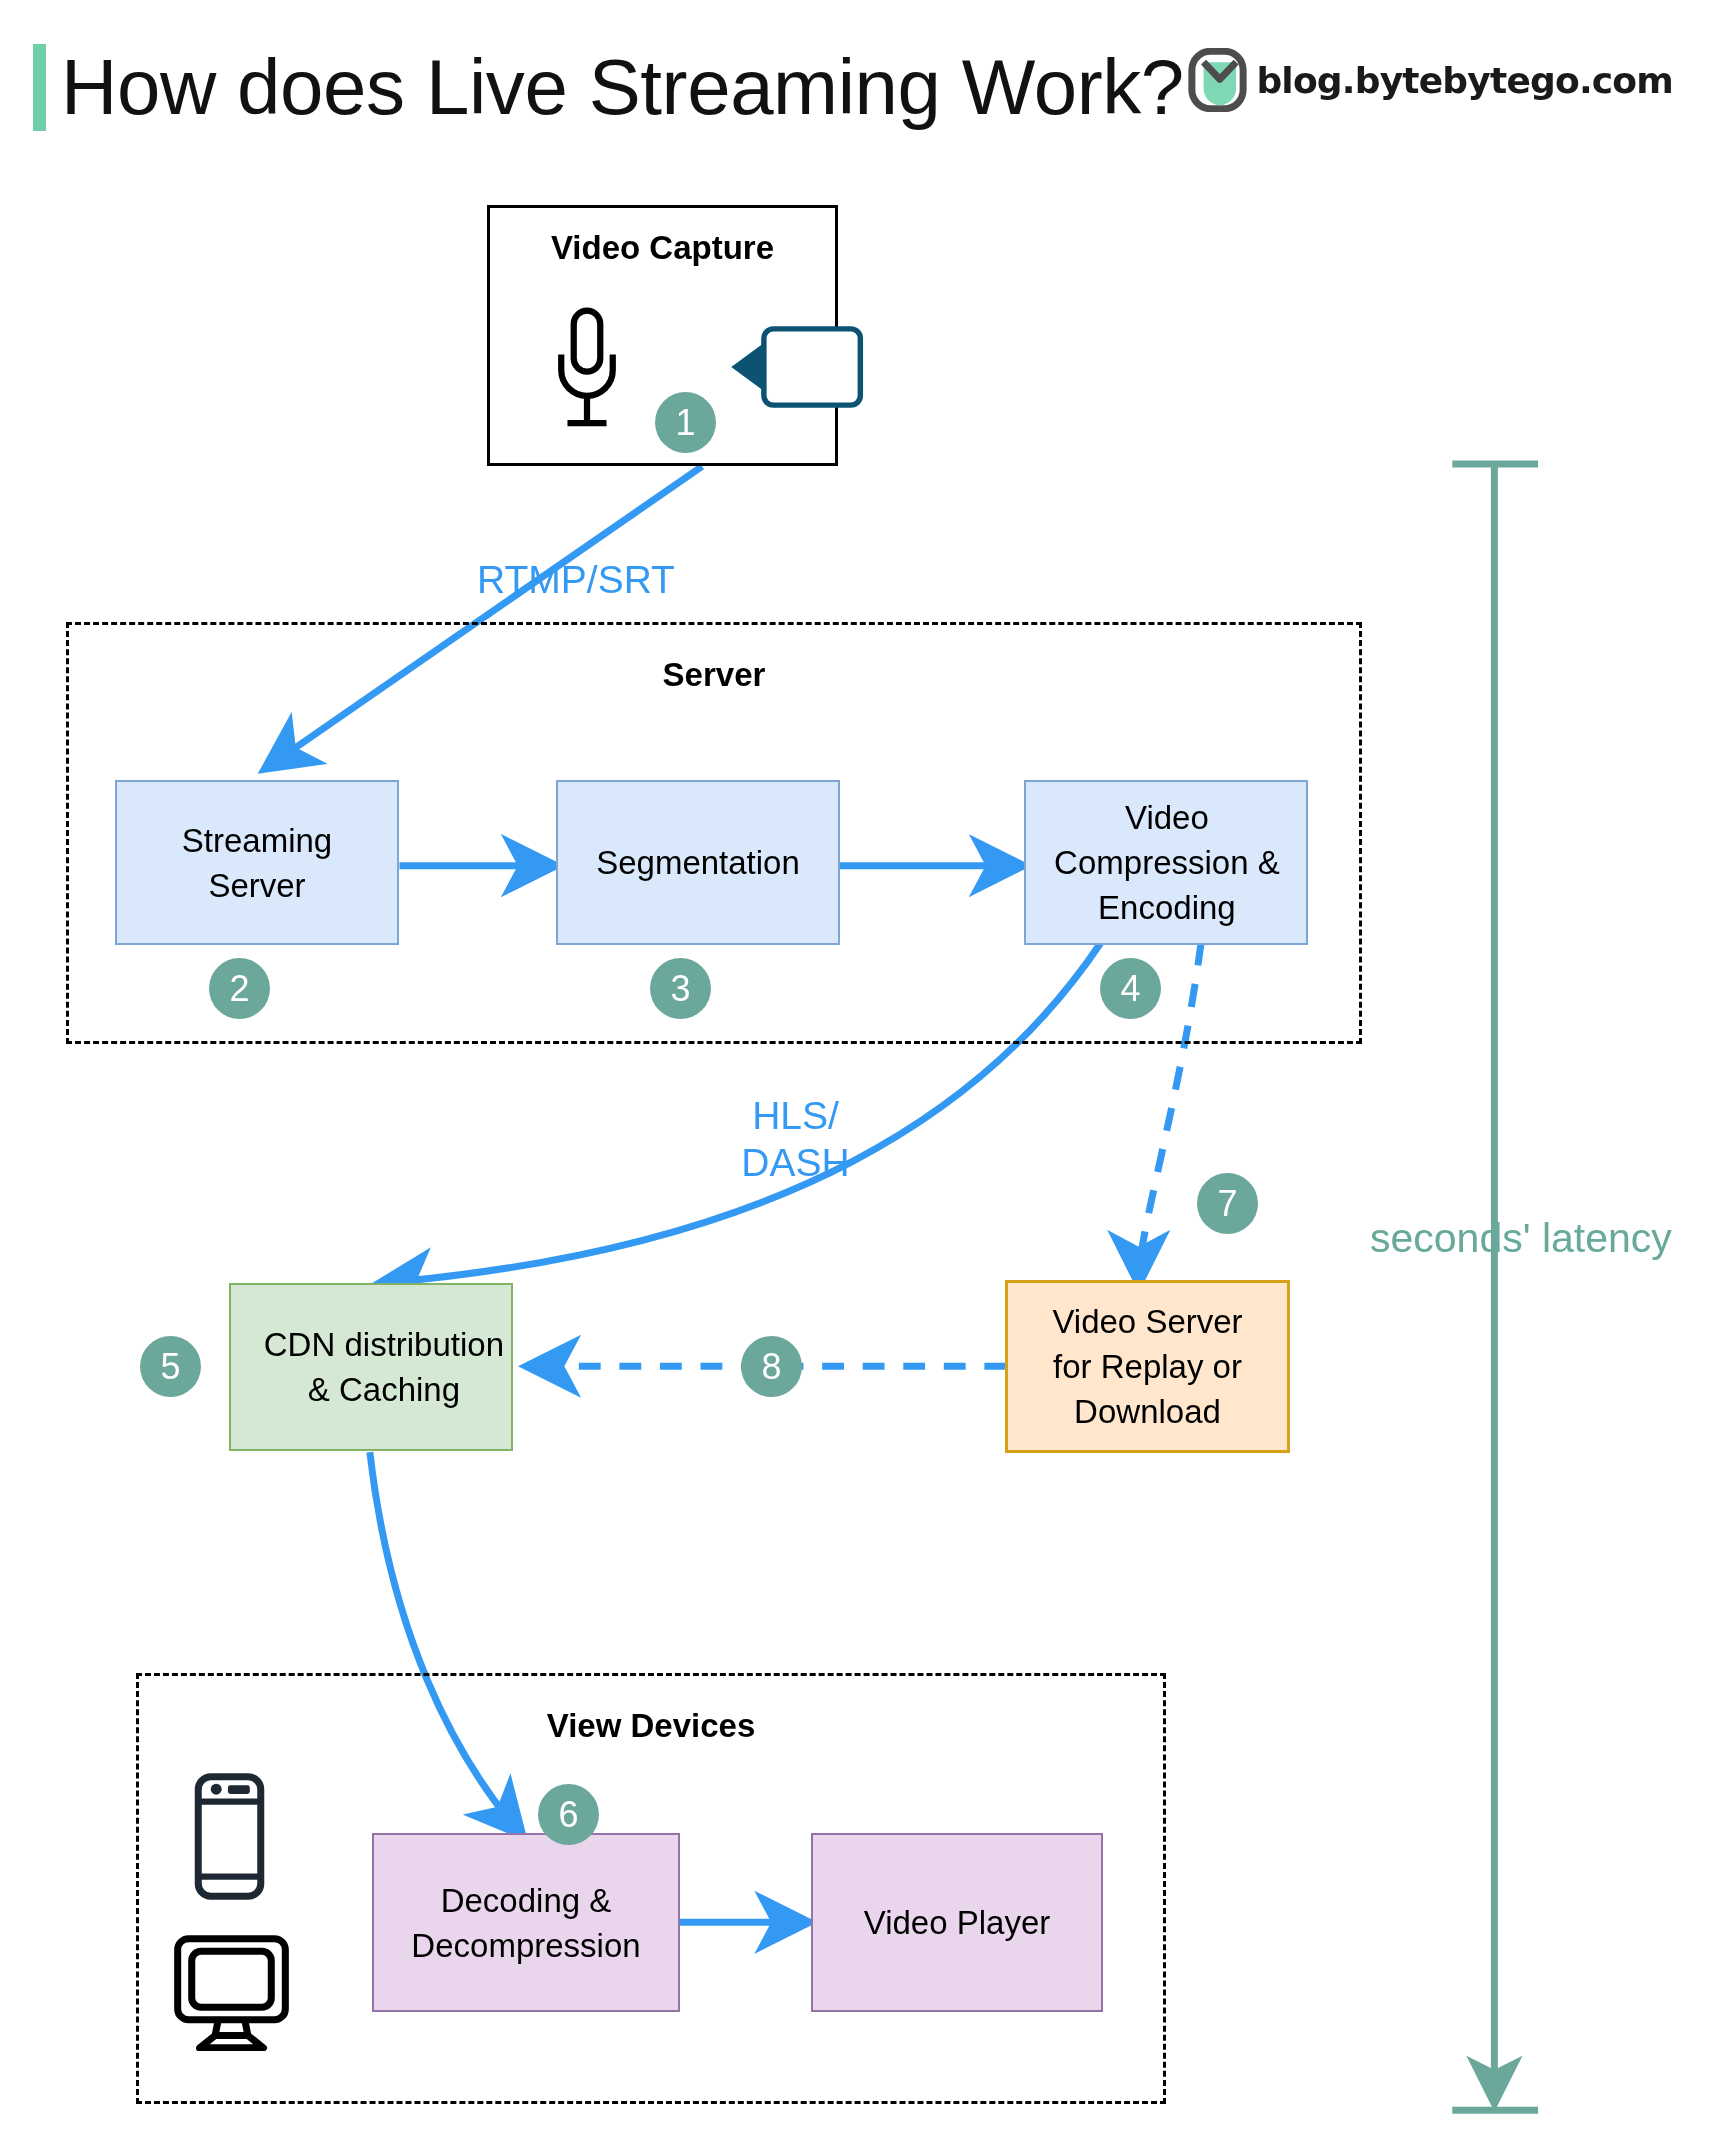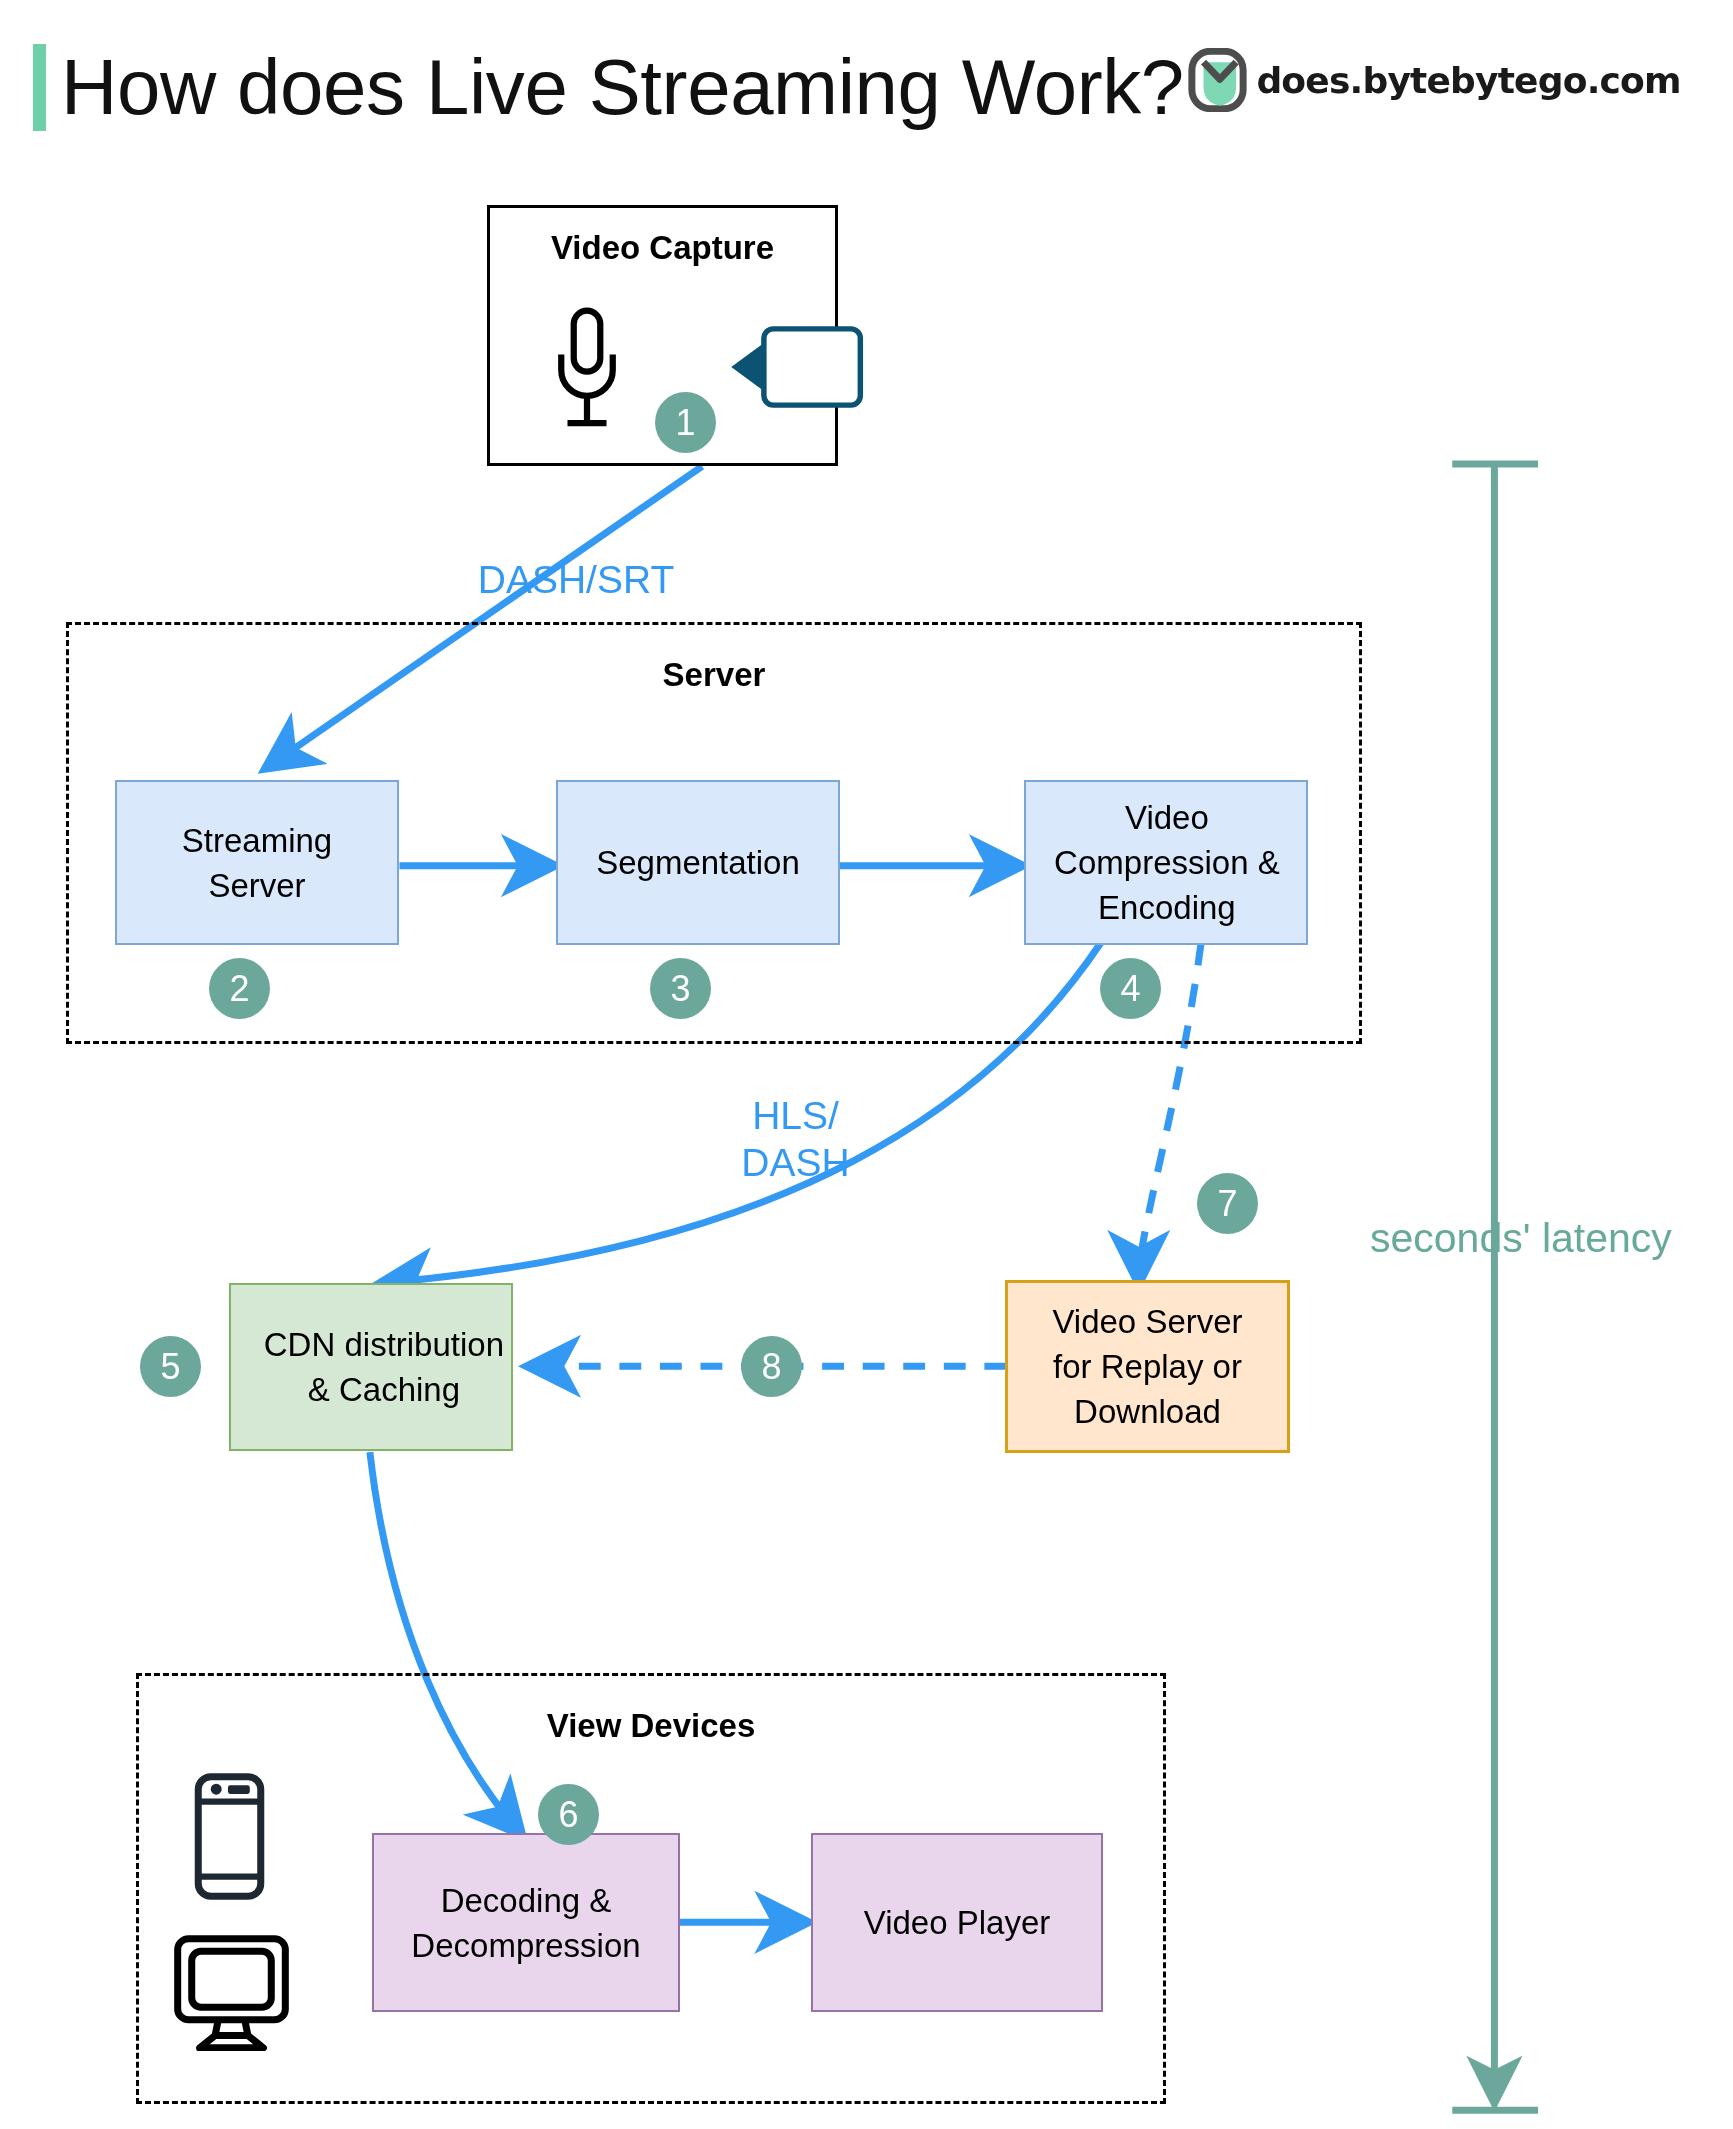--- a/index.html
+++ b/index.html
@@ -90,21 +90,21 @@
 
   <div id="header">
     <div id="title-accent"></div>
     <div id="page-title">How does Live Streaming Work?</div>
     <div id="brand">
       <svg id="brand-logo" viewBox="0 0 76 82">
         <rect x="5" y="4" width="66" height="74" rx="24" ry="24" fill="none" stroke="#4d4d4d" stroke-width="9"></rect>
         <path d="M20 18 H62 V50 Q62 70 41 74 Q20 70 20 50 Z" fill="#7fd8b4"></path>
         <path d="M20 18 L41 40 L62 18" fill="none" stroke="#4d4d4d" stroke-width="9" stroke-linejoin="round"></path>
       </svg>
-      <div id="brand-text">does.bytebytego.com</div>
+      <div id="brand-text">blog.bytebytego.com</div>
     </div>
   </div>
 
   <svg class="layer" viewBox="0 0 2223 2730">
     <defs>
       <marker id="ah" markerWidth="9" markerHeight="9" refX="7" refY="4.5" orient="auto">
         <path d="M0,0 L9,4.5 L0,9 L2.4,4.5 Z" fill="#3399f3"></path>
       </marker>
       <marker id="ah-teal" markerWidth="8" markerHeight="8" refX="6" refY="4" orient="auto">
         <path d="M0,0 L8,4 L0,8 L2,4 Z" fill="#6ba79a"></path>
@@ -207,20 +207,20 @@
   <div class="node purple" style="left:372px;top:1833px;width:308px;height:179px;">
     <span style="white-space:pre-line;">Decoding &amp;
 Decompression</span>
   </div>
   <div class="badge" style="left:538px;top:1784px;">6</div>
 
   <div class="node purple" style="left:811px;top:1833px;width:292px;height:179px;">
     <span style="white-space:pre-line;">Video Player</span>
   </div>
 
-  <div class="edge-label" style="left:459px;top:556px;width:234px;">DASH/SRT</div>
+  <div class="edge-label" style="left:459px;top:556px;width:234px;">RTMP/SRT</div>
   <div class="edge-label" style="left:706px;top:1092px;width:179px;">HLS/
 DASH</div>
 
   <div id="latency-label">seconds' latency</div>
 
 </div>
 
 
 </body></html>

